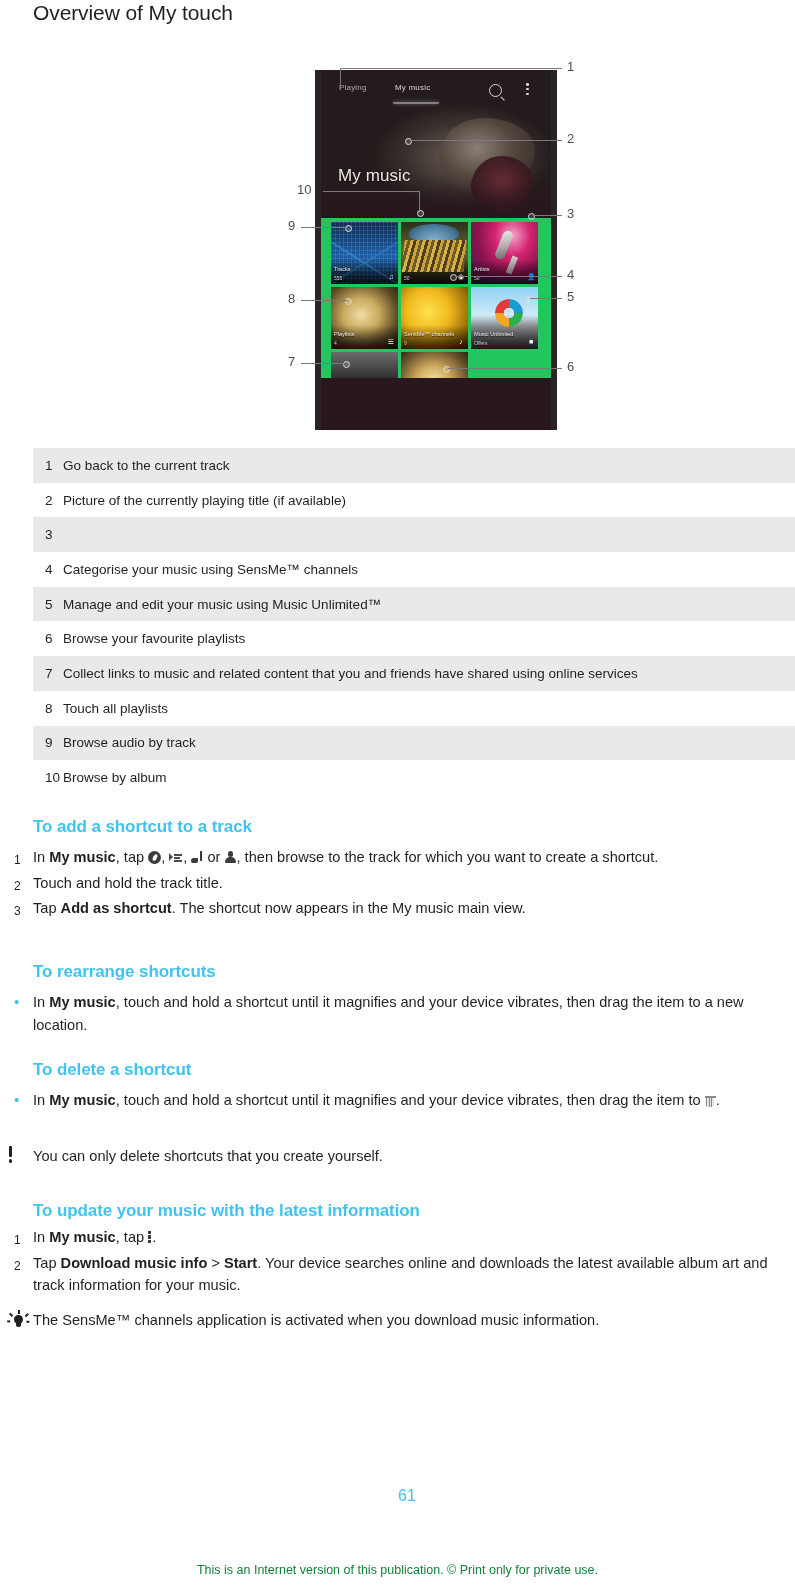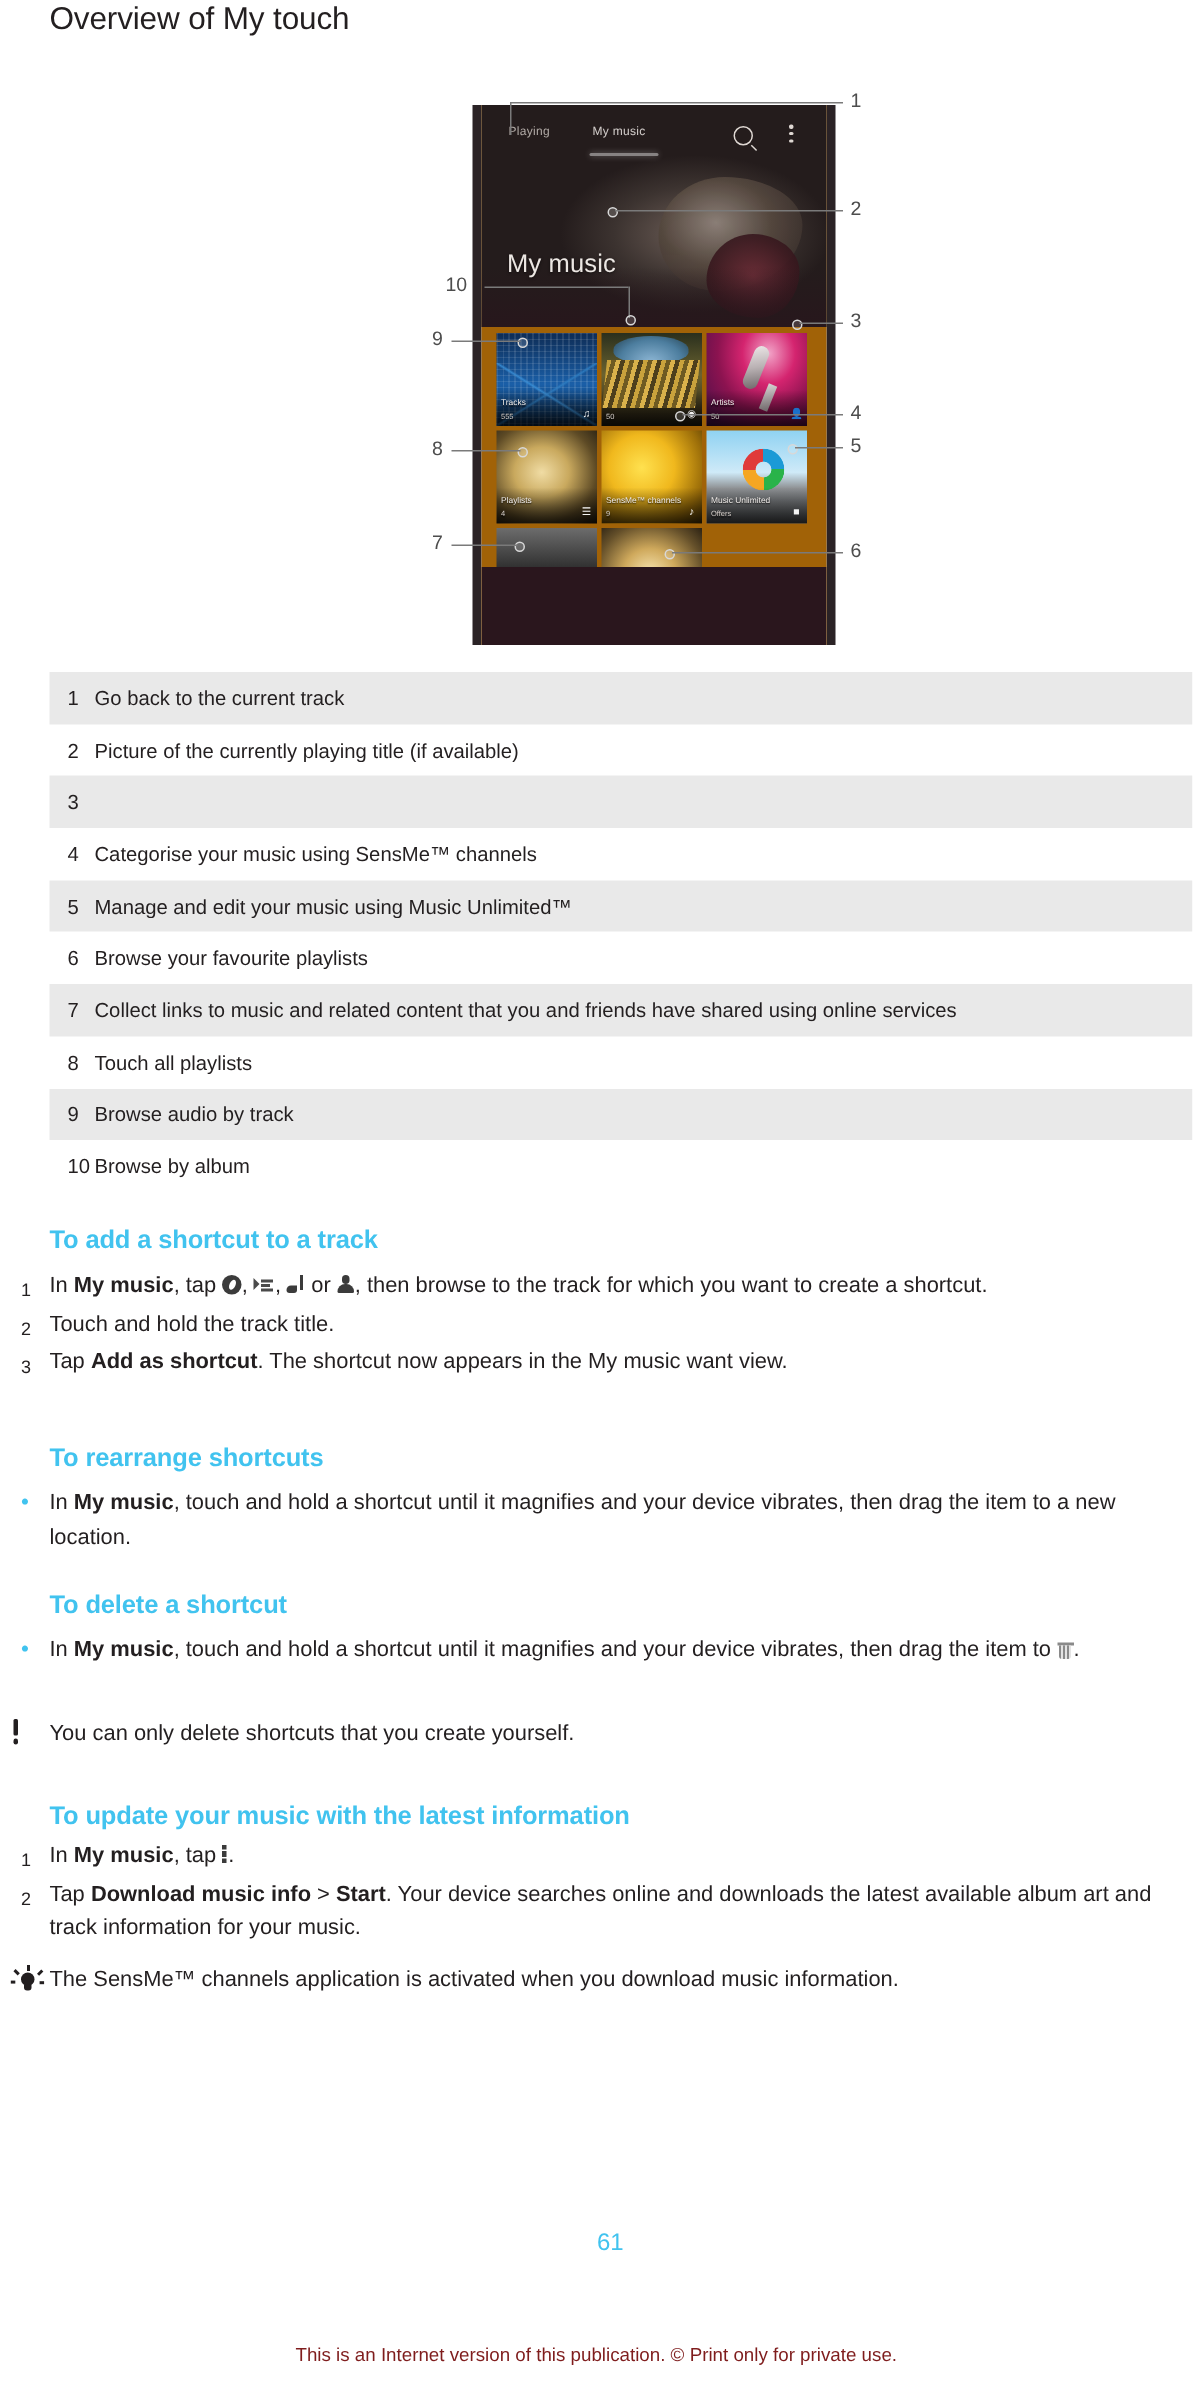--- a/index.html
+++ b/index.html
@@ -35,21 +35,21 @@
     top: 48px;
     width: 340px;
     height: 383px;
   }
   .phone-body {
     position: absolute;
     left: 76px;
     top: 22px;
     width: 230px;
     height: 360px;
-    background: #a16207;
+    background: #22c55e;
     overflow: hidden;
   }
   .phone-hero {
     position: absolute;
     left: 0; top: 0;
     width: 230px; height: 148px;
     background:
       radial-gradient(ellipse 120px 70px at 62% 58%, #6e5f58 0%, #3c3330 45%, #241c1c 75%),
       linear-gradient(160deg, #4a4240 0%, #322a29 40%, #1f1819 100%);
   }
@@ -375,21 +375,21 @@
     top: 1487px;
     font-size: 16px;
     color: #41c3ef;
   }
   .footer-note {
     position: absolute;
     left: 0; right: 0;
     top: 1563px;
     text-align: center;
     font-size: 12.5px;
-    color: #7f1d1d;
+    color: #15803d;
   }
 </style>
 </head>
 <body>
 
 <div class="page-title">Overview of My touch</div>
 
 <div class="illustration">
 
   <div class="phone-bez-l"></div>
@@ -564,21 +564,21 @@
   <div class="pitem">
     <span class="pmark">1</span>
     <span class="ptext"><span>In </span><b>My music</b><span>, tap </span><span class="ig ig-disc"></span><span>, </span><span class="ig ig-list"><i></i><i></i><i></i></span><span>, </span><span class="ig ig-note"></span><span> or </span><span class="ig ig-person"></span><span>, then browse to the track for which you want to create a shortcut.</span></span>
   </div>
   <div class="pitem">
     <span class="pmark">2</span>
     <span class="ptext">Touch and hold the track title.</span>
   </div>
   <div class="pitem">
     <span class="pmark">3</span>
-    <span class="ptext"><span>Tap </span><b>Add as shortcut</b><span>. The shortcut now appears in the My music want view.</span></span>
+    <span class="ptext"><span>Tap </span><b>Add as shortcut</b><span>. The shortcut now appears in the My music main view.</span></span>
   </div>
 </div>
 
 <div class="sect-h" style="top:962px;">To rearrange shortcuts</div>
 <div class="plist" style="top:991px;">
   <div class="pitem">
     <span class="pmark bullet">•</span>
     <span class="ptext"><span>In </span><b>My music</b><span>, touch and hold a shortcut until it magnifies and your device vibrates, then drag the item to a new location.</span></span>
   </div>
 </div>

